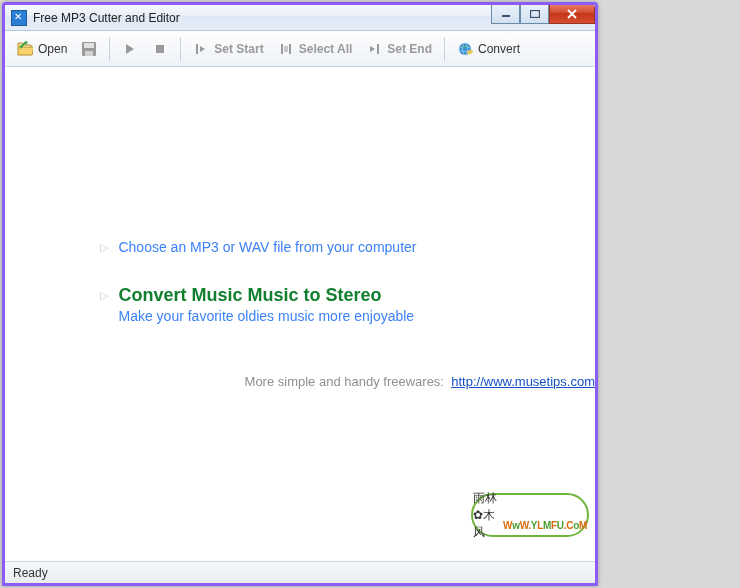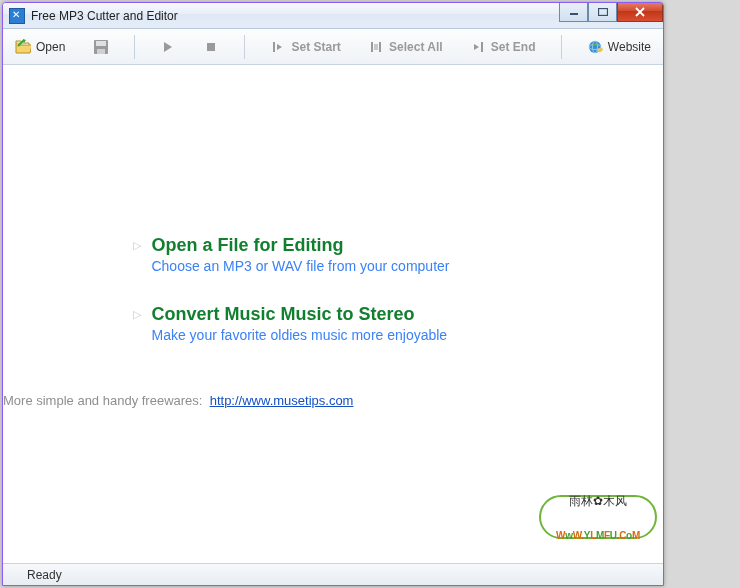--- a/index.html
+++ b/index.html
@@ -8,23 +8,23 @@
     font-size: 12px;
     background: #d8d8d8;
     width: 740px;
     height: 588px;
     overflow: hidden;
     position: relative;
   }
   .window {
     position: absolute;
     left: 2px; top: 2px;
-    width: 662px; height: 584px;
+    width: 596px; height: 584px;
     background: #fff;
-    border: 1px solid #8b5cf6;
+    border: 3px solid #8b5cf6;
     border-radius: 4px 4px 0 0;
     display: flex;
     flex-direction: column;
     box-shadow: 0 0 4px rgba(0,0,0,0.3);
   }
   .titlebar {
     height: 26px;
     background: linear-gradient(to bottom, #f6f9fd 0%, #e8eef8 45%, #dfe8f5 46%, #e5edf8 100%);
     border-bottom: 1px solid #b8c8dc;
     display: flex;
@@ -73,21 +73,20 @@
   }
   .btn-min svg, .btn-max svg, .btn-close svg { display:block; }
   .toolbar {
     height: 36px;
     background: linear-gradient(#fdfdfd, #eef2f7);
     border-bottom: 1px solid #c9d4e2;
     display: flex;
     align-items: center;
     padding: 0 6px;
     gap: 2px;
-    justify-content: space-between;
   }
   .tb-btn {
     display: flex;
     align-items: center;
     gap: 5px;
     padding: 4px 6px;
     border-radius: 3px;
     color: #333;
     cursor: pointer;
   }
@@ -124,43 +123,43 @@
     font-weight: bold;
     cursor: pointer;
   }
   .welcome-sub {
     color: #3b82f6;
     font-size: 14px;
     margin-top: 2px;
   }
   .more-line {
     margin-top: 50px;
-    text-align: left;
+    text-align: right;
     color: #8f8f8f;
     font-size: 13px;
   }
   .more-line a { color: #1450c4; text-decoration: underline; }
   .statusbar {
     height: 22px;
     background: linear-gradient(#f6f8fb, #e8edf3);
     border-top: 1px solid #c9d4e2;
     display: flex;
     align-items: center;
-    padding: 0 24px;
+    padding: 0 8px;
     color: #333;
   }
   .watermark {
     position: absolute;
     right: 6px; bottom: 24px;
     width: 118px; height: 44px;
     border: 2px solid #6fb53c;
     border-radius: 22px;
     background: #fff;
     display: flex;
-    flex-direction: column;
+    flex-direction: row;
     align-items: center;
     justify-content: center;
     font-size: 10px;
   }
   .watermark .cn { font-size: 12px; color: #333; }
   .watermark .url { color: #d86b0a; font-weight: bold; font-size: 10px; letter-spacing: -0.3px; margin-top: 20px; }
   .watermark .url .g { color: #4a9e2f; }
 </style>
 </head>
 <body>
@@ -258,31 +257,30 @@
     <div class="tb-btn">
       <span class="ic">
         <svg width="16" height="16">
             <circle cx="8" cy="8" r="6" fill="#3a8fd4"></circle>
             <ellipse cx="8" cy="8" rx="6" ry="2.5" fill="none" stroke="#9fd4f0" stroke-width="0.8"></ellipse>
             <ellipse cx="8" cy="8" rx="2.5" ry="6" fill="none" stroke="#9fd4f0" stroke-width="0.8"></ellipse>
             <path d="M5 5 Q8 7 11 5" fill="#5fb84a" stroke="none"></path>
             <ellipse cx="13" cy="11" rx="3" ry="2" fill="#e8c557" transform="rotate(-25 13 11)"></ellipse>
           </svg>
       </span>
-      <span>Website</span>
+      <span>Convert</span>
     </div>
   </div>
 
   <div class="content">
 
     <div class="welcome-block">
       <div class="welcome-row">
         <span class="arrow-bullet">▷</span>
         <div>
-          <div class="welcome-title">Open a File for Editing</div>
           <div class="welcome-sub">Choose an MP3 or WAV file from your computer</div>
         </div>
       </div>
     </div>
 
     <div class="welcome-block">
       <div class="welcome-row">
         <span class="arrow-bullet">▷</span>
         <div>
           <div class="welcome-title">Convert Music Music to Stereo</div>

